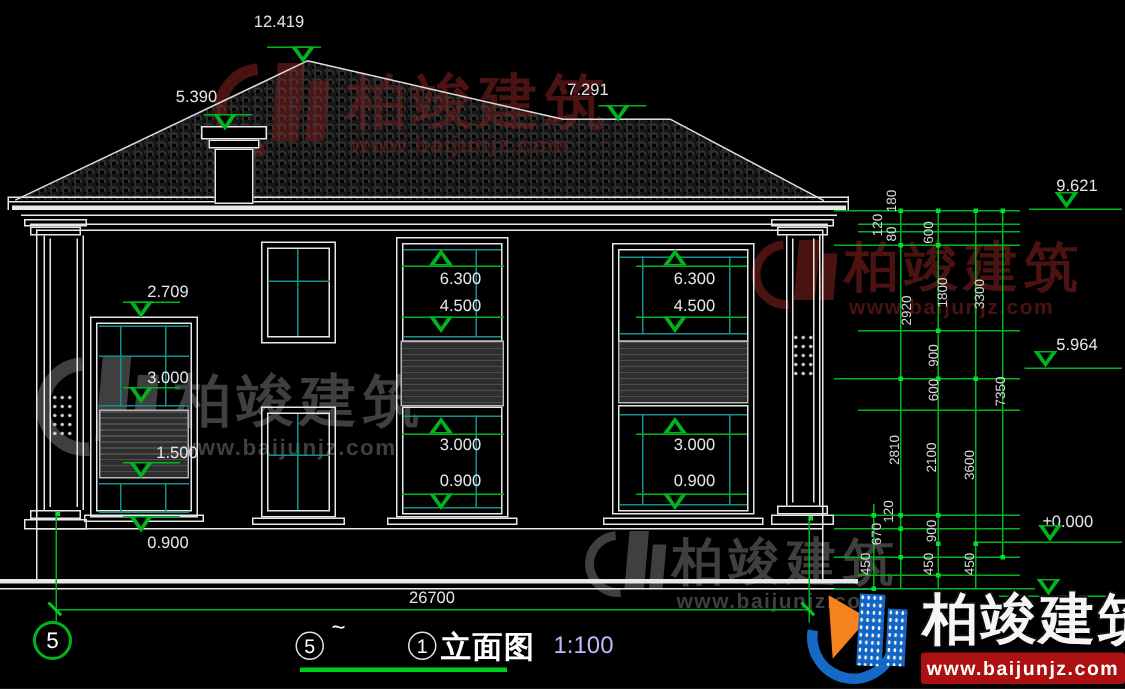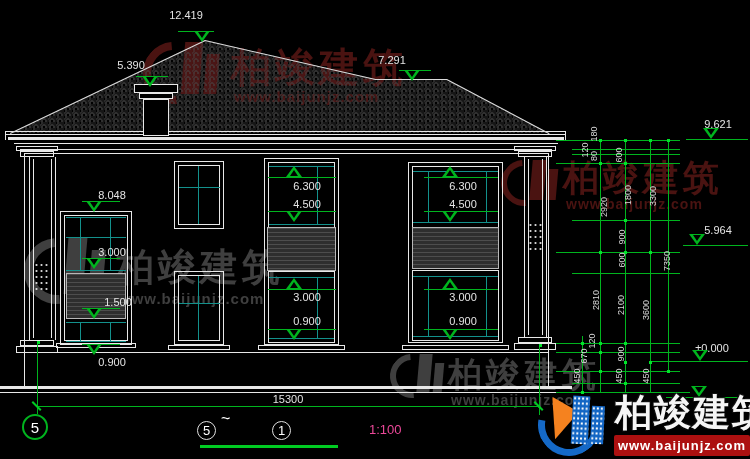--- a/index.html
+++ b/index.html
@@ -242,21 +242,21 @@
       <div class="gl" style="left: 683px; top: 245px; width: 65px; height: 1px;"></div>
       <div class="tri" style="left: 689px; top: 234px; border-left: 8px solid transparent; border-right: 8px solid transparent; border-top: 11px solid rgb(0, 180, 30);"></div>
       <div class="tri" style="left: 693px; top: 235px; border-left: 4px solid transparent; border-right: 4px solid transparent; border-top: 6px solid rgb(0, 0, 0);"></div>
       <div class="dtext" style="left: 684px; top: 342px; width: 56px;">±0.000</div>
       <div class="gl" style="left: 652px; top: 361px; width: 96px; height: 1px;"></div>
       <div class="tri" style="left: 692px; top: 350px; border-left: 8px solid transparent; border-right: 8px solid transparent; border-top: 11px solid rgb(0, 180, 30);"></div>
       <div class="tri" style="left: 696px; top: 351px; border-left: 4px solid transparent; border-right: 4px solid transparent; border-top: 6px solid rgb(0, 0, 0);"></div>
       <div class="gl" style="left: 666px; top: 397px; width: 72px; height: 1px;"></div>
       <div class="tri" style="left: 691px; top: 386px; border-left: 8px solid transparent; border-right: 8px solid transparent; border-top: 11px solid rgb(0, 180, 30);"></div>
       <div class="tri" style="left: 695px; top: 387px; border-left: 4px solid transparent; border-right: 4px solid transparent; border-top: 6px solid rgb(0, 0, 0);"></div>
-      <div class="dtext" style="left: 94px; top: 189px; width: 36px;">8.048</div>
+      <div class="dtext" style="left: 94px; top: 189px; width: 36px;">2.709</div>
       <div class="gl" style="left: 82px; top: 201px; width: 38px; height: 1px;"></div>
       <div class="tri" style="left: 86px; top: 201px; border-left: 8px solid transparent; border-right: 8px solid transparent; border-top: 11px solid rgb(0, 180, 30);"></div>
       <div class="tri" style="left: 90px; top: 202px; border-left: 4px solid transparent; border-right: 4px solid transparent; border-top: 6px solid rgb(0, 0, 0);"></div>
       <div class="dtext" style="left: 94px; top: 246px; width: 36px;">3.000</div>
       <div class="gl" style="left: 82px; top: 258px; width: 38px; height: 1px;"></div>
       <div class="tri" style="left: 86px; top: 258px; border-left: 8px solid transparent; border-right: 8px solid transparent; border-top: 11px solid rgb(0, 180, 30);"></div>
       <div class="tri" style="left: 90px; top: 259px; border-left: 4px solid transparent; border-right: 4px solid transparent; border-top: 6px solid rgb(0, 0, 0);"></div>
       <div class="dtext" style="left: 100px; top: 296px; width: 36px;">1.500</div>
       <div class="gl" style="left: 82px; top: 308px; width: 38px; height: 1px;"></div>
       <div class="tri" style="left: 86px; top: 308px; border-left: 8px solid transparent; border-right: 8px solid transparent; border-top: 11px solid rgb(0, 180, 30);"></div>
@@ -311,29 +311,30 @@
       <div class="rdim" style="left: 606px; top: 300px;">2100</div>
       <div class="rdim" style="left: 631px; top: 305px;">3600</div>
       <div class="rdim" style="left: 577px; top: 336px;">120</div>
       <div class="rdim" style="left: 569px; top: 351px;">670</div>
       <div class="rdim" style="left: 606px; top: 349px;">900</div>
       <div class="rdim" style="left: 562px; top: 371px;">450</div>
       <div class="rdim" style="left: 604px; top: 371px;">450</div>
       <div class="rdim" style="left: 631px; top: 371px;">450</div>
     </div>
 
-  <div class="dtext" style="left:264px;top:393px;width:48px;">15300</div>
+  <div class="dtext" style="left:264px;top:393px;width:48px;">26700</div>
 
   <div class="circ" style="left:22px;top:414px;width:26px;height:26px;line-height:24px;font-size:15px;border-color:#00b41e;border-width:2px;">5</div>
 
   <div style="left:190px;top:405px;width:240px;height:50px;">
     <div class="circ" style="left:7px;top:16px;width:19px;height:19px;line-height:18px;font-size:13px;">5</div>
     <div style="left:31px;top:5px;color:#fff;font-size:16px;">~</div>
     <div class="circ" style="left:82px;top:16px;width:19px;height:19px;line-height:18px;font-size:13px;">1</div>
-    <div style="left:179px;top:17px;color:#ec4899;font-size:13px;">1:100</div>
+    <div style="left:104px;top:13px;color:#fff;font-size:20px;font-weight:bold;letter-spacing:1px;">立面图</div>
+    <div style="left:179px;top:17px;color:#c4b5fd;font-size:16px;">1:100</div>
     <div class="gl" style="left:10px;top:40px;width:138px;height:3px;background:#00cc22;"></div>
   </div>
 
   <div id="badge" style="left:534px;top:384px;width:216px;height:75px;">
     <div style="left:0;top:2px;width:80px;height:72px;">
       <div class="ring-b" style="left:4px;top:8px;width:62px;height:62px;"></div>
       <div class="orange" style="left:16px;top:12px;width:28px;height:42px;"></div>
       <div class="twr" style="left:38px;top:10px;width:17px;height:48px;"></div>
       <div class="twr" style="left:57px;top:20px;width:13px;height:38px;"></div>
     </div>

